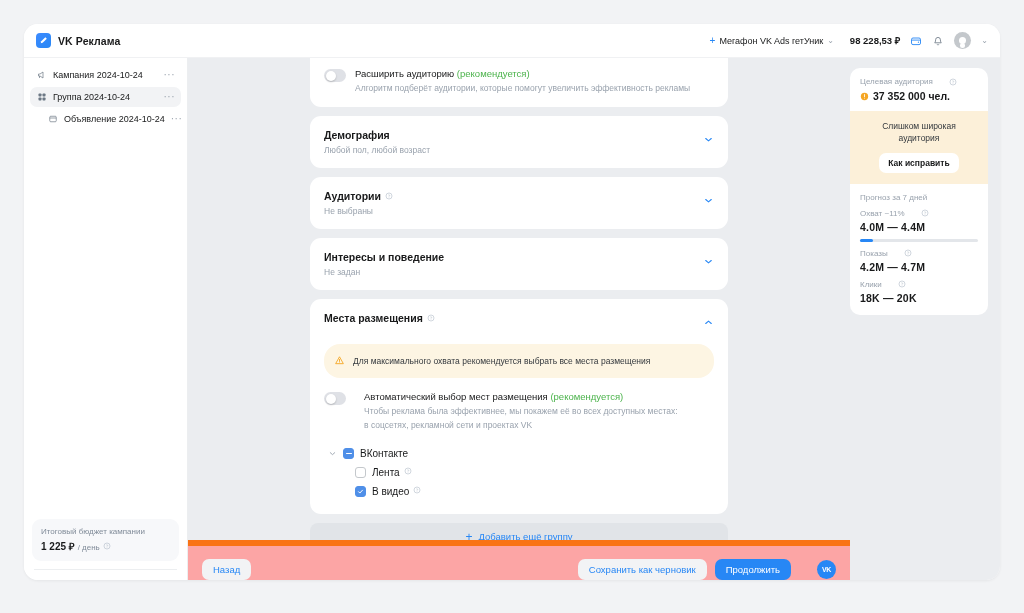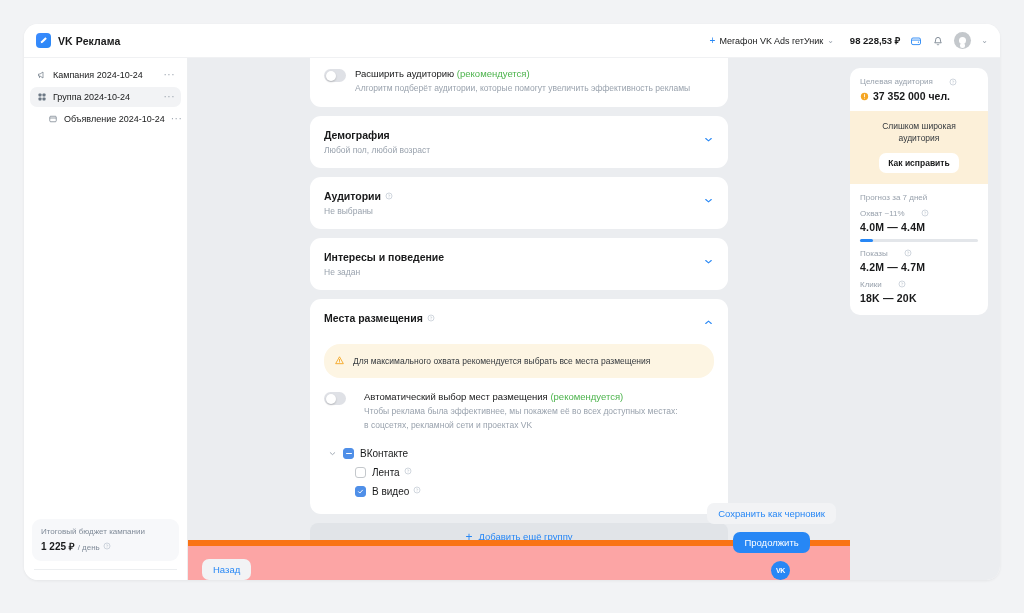--- a/index.html
+++ b/index.html
@@ -165,21 +165,21 @@
     height: 40px; flex: 0 0 40px; background: #fca5a5;
     display: flex; align-items: flex-end; padding: 0 14px;
     border-top: 6px solid #f97316;
   }
   .btn {
     font-size: 9.5px; border-radius: 7px; padding: 5px 11px; cursor: pointer;
     border: none; font-family: inherit;
   }
   .btn-ghost { background: #f2f3f5; color: #2787f5; }
   .btn-primary { background: #2787f5; color: #fff; }
-  .actionbar-right { margin-left: auto; display: flex; gap: 8px; align-items:center;flex-direction:column; }
+  .actionbar-right { margin-left: auto; display: flex; gap: 8px; align-items:center; }
   .fab {
     width: 19px; height: 19px; border-radius: 50%; background: #2787f5;
     display: flex; align-items: center; justify-content: center; margin-left: 18px;
     cursor: pointer;
   }
   .fab-txt { color:#fff; font-size:7px; font-weight:bold; letter-spacing:-.3px;}
 
   
   .right-col {
     width: 150px; flex: 0 0 150px;

